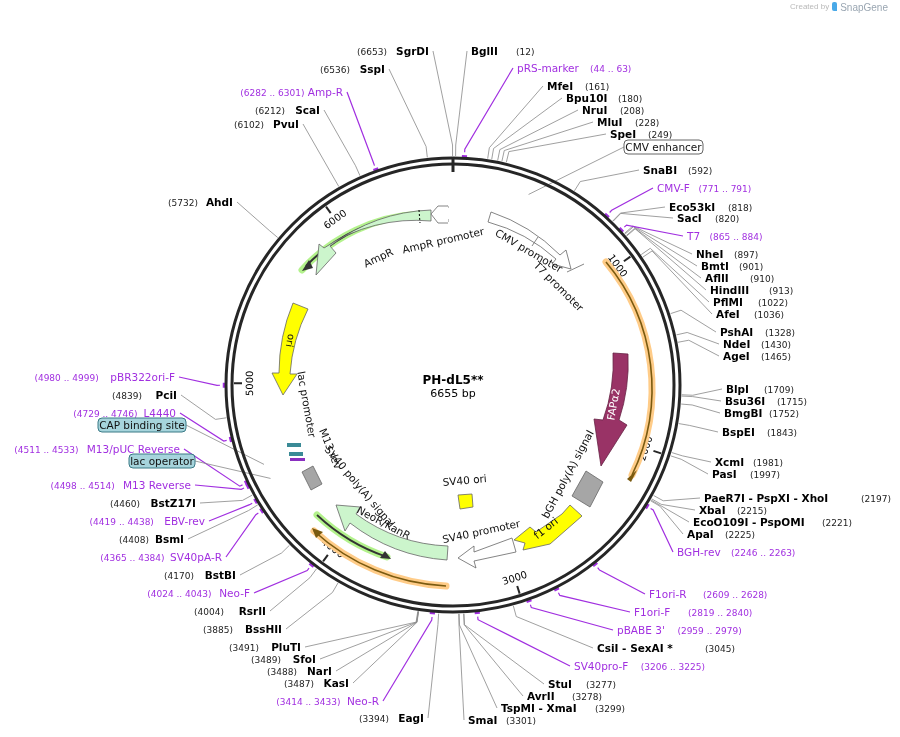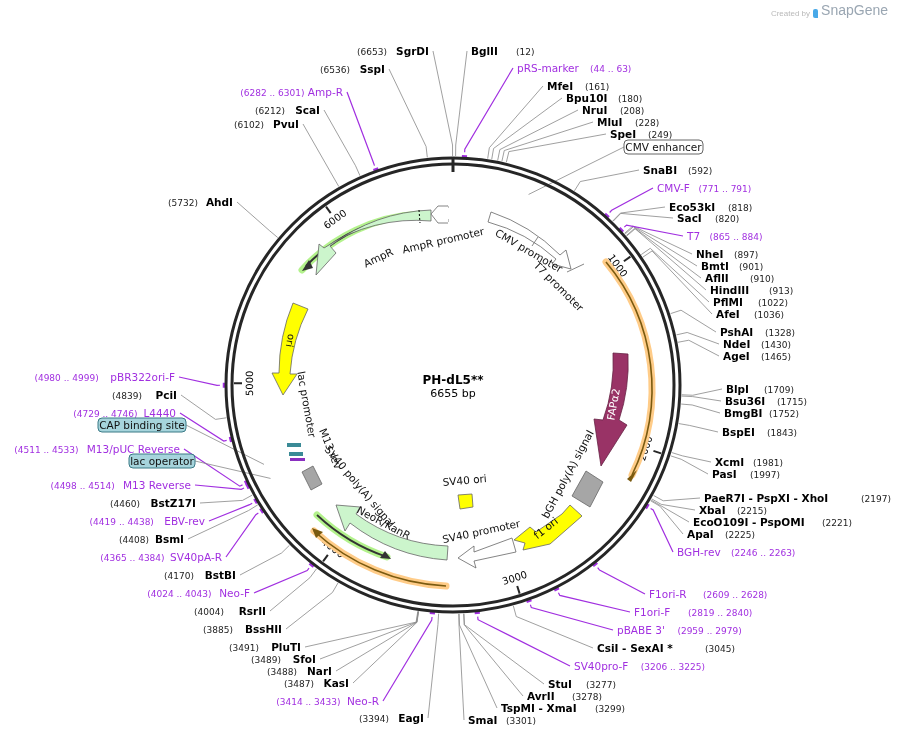--- a/index.html
+++ b/index.html
@@ -1,19 +1,19 @@
 <!DOCTYPE html>
 <html><head>
 <meta charset="utf-8">
 <style>
   html,body{margin:0;padding:0;background:#fff;}
   body{width:900px;height:737px;position:relative;overflow:hidden;font-family:"DejaVu Sans","Liberation Sans",sans-serif;}
   #map{position:absolute;left:0;top:0;}
-  .credit{position:absolute;right:12px;top:2px;font-size:8px;color:#b9b9b9;font-family:"Liberation Sans",sans-serif;display:flex;align-items:flex-end;gap:3px;}
-  .credit .sg{color:#9aa6b2;font-size:14px;}
+  .credit{position:absolute;right:12px;top:2px;font-size:8px;color:#b9b9b9;font-family:"Liberation Sans",sans-serif;display:flex;align-items:flex-start;gap:3px;}
+  .credit .sg{color:#9aa6b2;font-size:10px;}
   .credit .logo{display:inline-block;width:5px;height:9px;background:#49a9e8;border-radius:2px 2px 0 2px;}
   svg text{font-family:"DejaVu Sans","Liberation Sans",sans-serif;}
   .enz{font-weight:bold;font-size:10.5px;fill:#000;}
   .pos{font-size:9px;fill:#222;}
   .prim{font-size:10.5px;fill:#a12fe0;}
   .primpos{font-size:9px;fill:#a12fe0;}
   .feat{font-size:10.5px;fill:#111;}
 </style>
 </head>
 <body>

